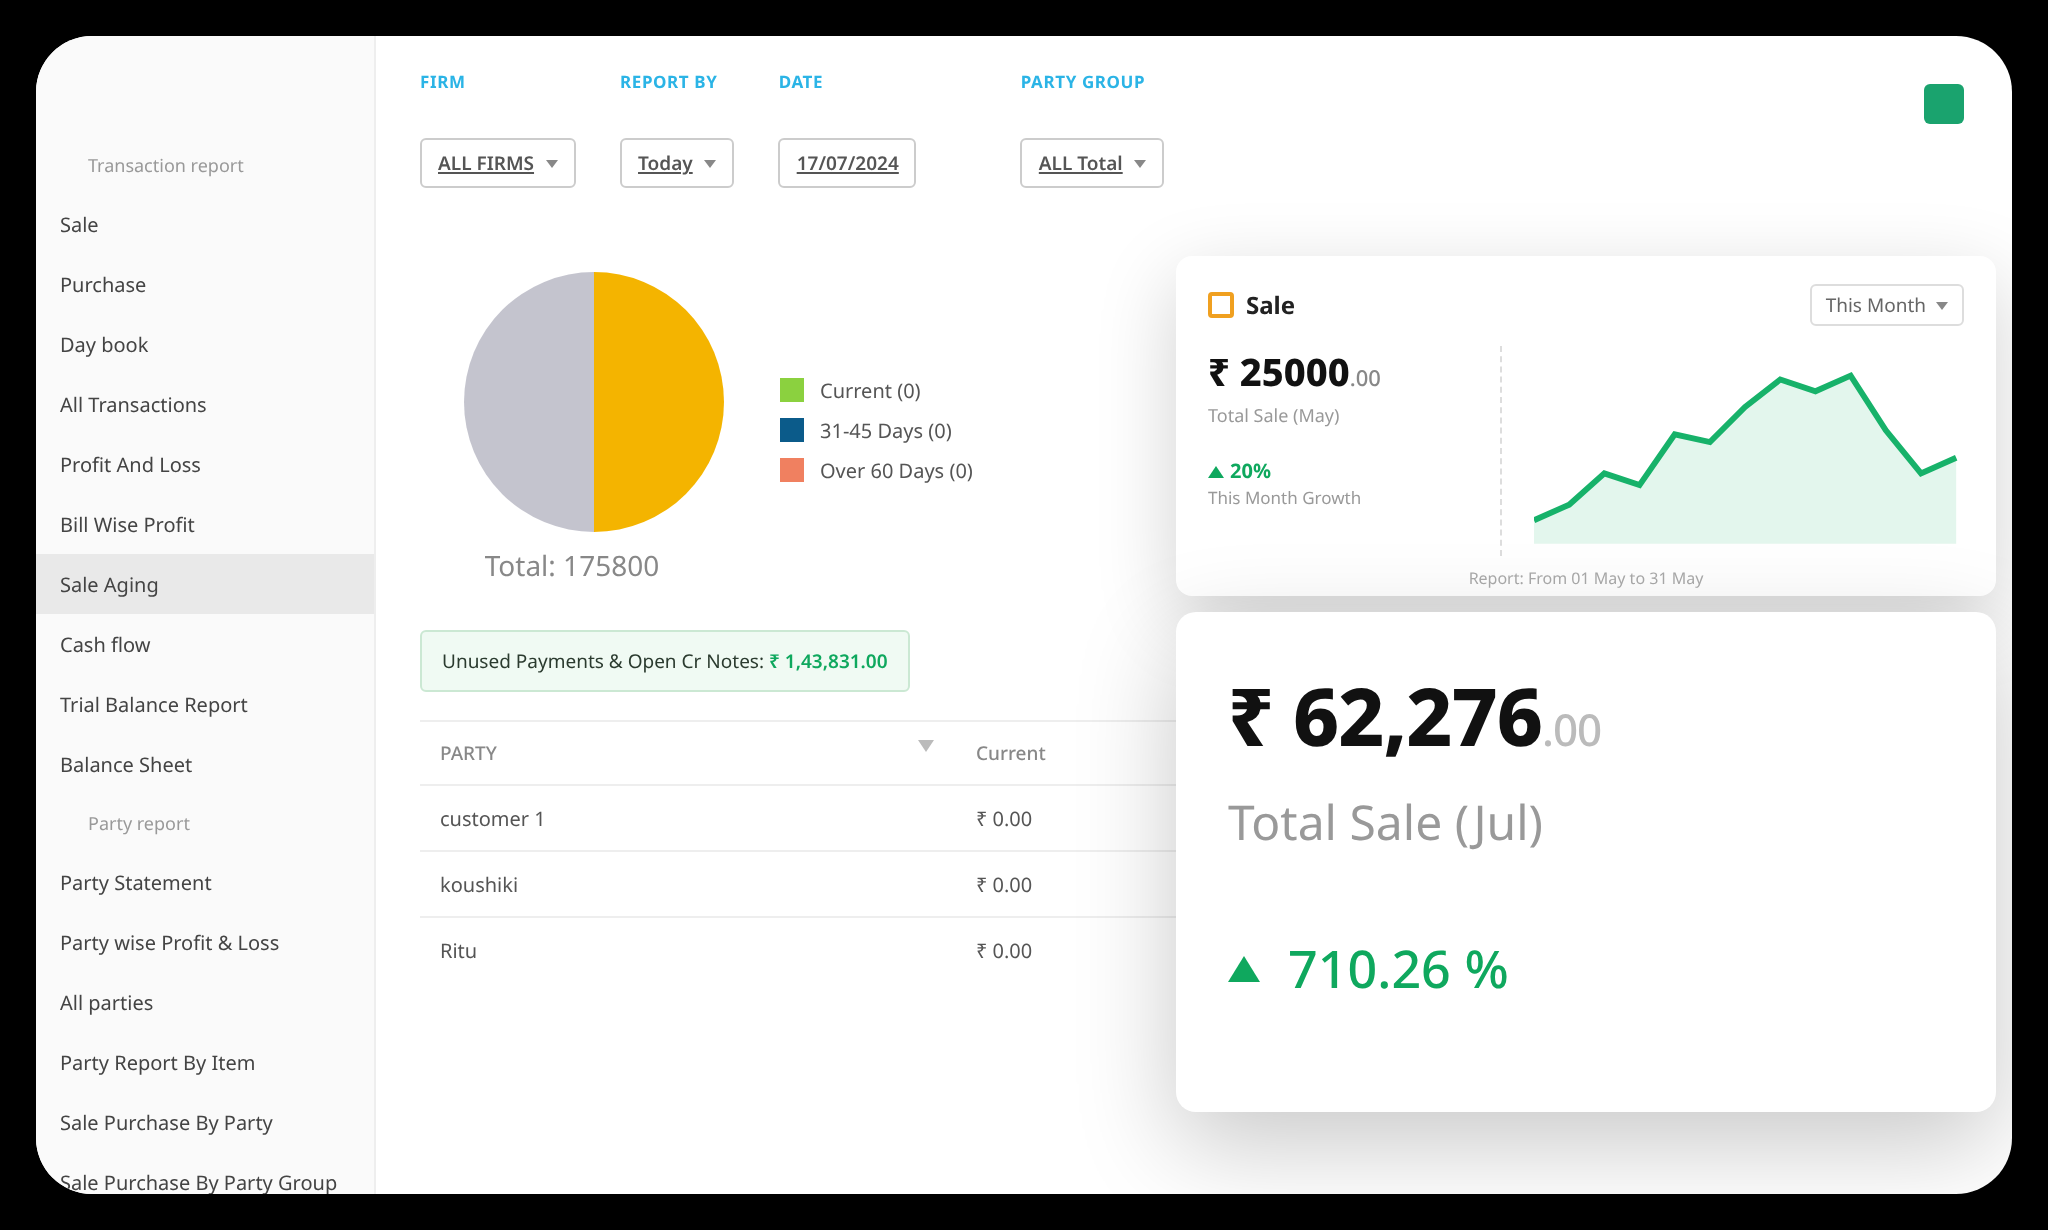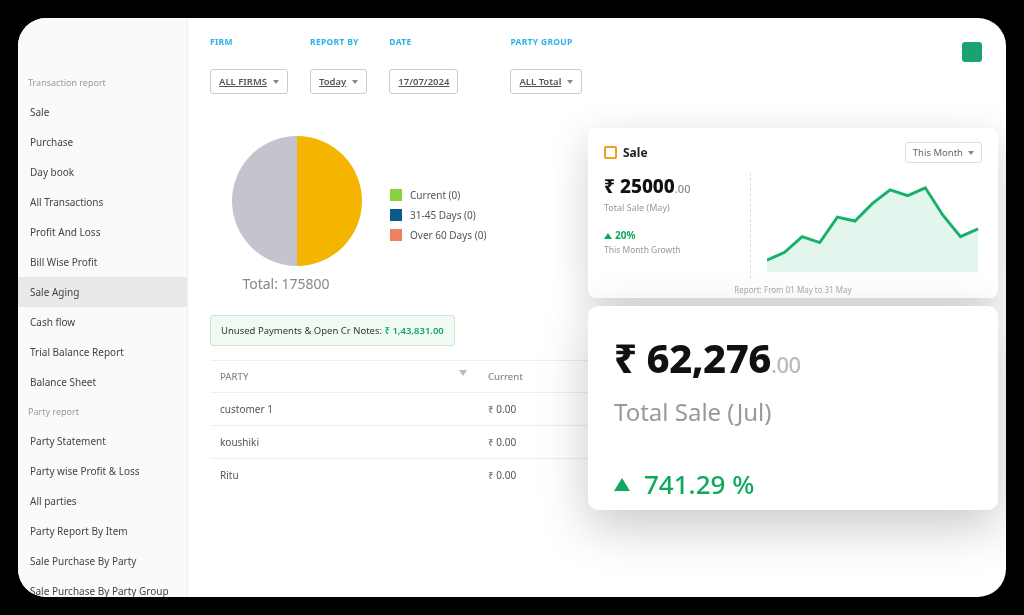--- a/index.html
+++ b/index.html
@@ -1,21 +1,21 @@
 <!DOCTYPE html>
 <html><head>
 <meta charset="utf-8">
 <style>
 * { margin:0; padding:0; box-sizing:border-box; font-family:-apple-system,system-ui,sans-serif; }
 body { background:#000; width:1024px; height:615px; overflow:hidden; position:relative; }
 .app { position:absolute; top:18px; left:18px; right:18px; bottom:18px; background:#fff; border-radius:28px; overflow:hidden; display:flex; }
 .dots { position:absolute; left:56px; top:248px; display:grid; grid-template-columns:repeat(7,8px); grid-template-rows:repeat(9,8px); gap:10px 10px; z-index:0; }
 .dots span { width:3px; height:3px; background:#222; border-radius:50%; }
 .sidebar { width:170px; background:#fafafa; font-size:10px; color:#333; overflow:hidden; border-right:1px solid #eee; padding-top:50px; z-index:1;}
-.sec-title{ padding:8px 10px; color:#999; font-size:9px;}
+.sec-title{ padding:8px 26px; color:#999; font-size:9px;}
 .side-item{ padding:8px 12px; cursor:pointer; color:#444;}
 .side-item.active{ background:#e9e9e9;}
 .main{ flex:1; padding:18px 22px; position:relative; font-size:10px; color:#444;}
 .filters{ display:flex; gap:22px; align-items:flex-end;}
 .filter label{ display:block; font-size:8.5px; font-weight:700; color:#2BB4E6; letter-spacing:.3px; margin-bottom:22px;}
 .sel{ border:1px solid #ccc; border-radius:3px; padding:5px 8px; font-size:9.5px; font-weight:600; color:#555; background:#fff; display:inline-flex; align-items:center; gap:6px;text-decoration:underline;}
 .chev{ width:0; height:0; border-left:3px solid transparent; border-right:3px solid transparent; border-top:4px solid #888; display:inline-block;}
 .excel{ position:absolute; right:24px; top:24px; width:20px; height:20px; background:#1aa36e; border-radius:3px;}
 .chartarea{ display:flex; margin-top:42px; gap:28px; align-items:center;}
 .pie{ width:130px; height:130px; border-radius:50%; background:conic-gradient(#f4b400 0 50%, #c4c4ce 50% 100%); position:relative; margin-left:22px;}
@@ -42,21 +42,21 @@
 .overlay-sm .body{ display:flex; gap:16px; margin-top:10px;}
 .overlay-sm .left{ flex:0 0 130px;}
 .overlay-sm .amt{ font-size:19px; font-weight:800; color:#111;}
 .overlay-sm .amt small{ font-size:11px; color:#888; font-weight:500;}
 .overlay-sm .sub{ font-size:9px; color:#999; margin-top:2px;}
 .overlay-sm .grow{ margin-top:14px; font-size:10px; color:#0fa85e; font-weight:700;}
 .overlay-sm .grow .lbl{ color:#999; font-weight:400; display:block; font-size:8.5px; margin-top:2px;}
 .overlay-sm .divider{ width:0; border-left:1px dashed #ddd;}
 .overlay-sm .spark{ flex:1; position:relative;}
 .overlay-sm .ft{ text-align:center; font-size:8px; color:#aaa; margin-top:6px;}
-.overlay-lg{ position:absolute; left:588px; top:306px; width:410px; height:204px; background:#fff; border-radius:10px; box-shadow:0 16px 50px rgba(0,0,0,.22); padding:24px 26px; z-index:6;}
+.overlay-lg{ position:absolute; left:588px; top:306px; width:410px; height:250px; background:#fff; border-radius:10px; box-shadow:0 16px 50px rgba(0,0,0,.22); padding:24px 26px; z-index:6;}
 .overlay-lg .big{ font-size:40px; font-weight:800; color:#111; letter-spacing:-.5px;}
 .overlay-lg .big small{ font-size:22px; color:#bbb; font-weight:500;}
 .overlay-lg .lbl{ font-size:24px; color:#999; margin-top:10px;}
 .overlay-lg .pct{ margin-top:38px; font-size:26px; color:#0fa85e; font-weight:500; display:flex; align-items:center; gap:14px;}
 .arrow-up{ width:0; height:0; border-left:8px solid transparent; border-right:8px solid transparent; border-bottom:13px solid #0fa85e;}
 .arrow-up-sm{ width:0; height:0; border-left:4px solid transparent; border-right:4px solid transparent; border-bottom:6px solid #0fa85e; display:inline-block; margin-right:3px;}
 </style>
 </head>
 <body>
 
@@ -273,15 +273,15 @@
     </div>
   </div>
   <div class="ft">Report: From 01 May to 31 May</div>
 </div>
 
 <div class="overlay-lg">
   <div class="big"><span>₹ 62,276</span><small>.00</small></div>
   <div class="lbl">Total Sale (Jul)</div>
   <div class="pct">
       <span class="arrow-up"></span>
-      <span>741.29 %</span>
+      <span>710.26 %</span>
     </div>
 </div>
 
 </body></html>

